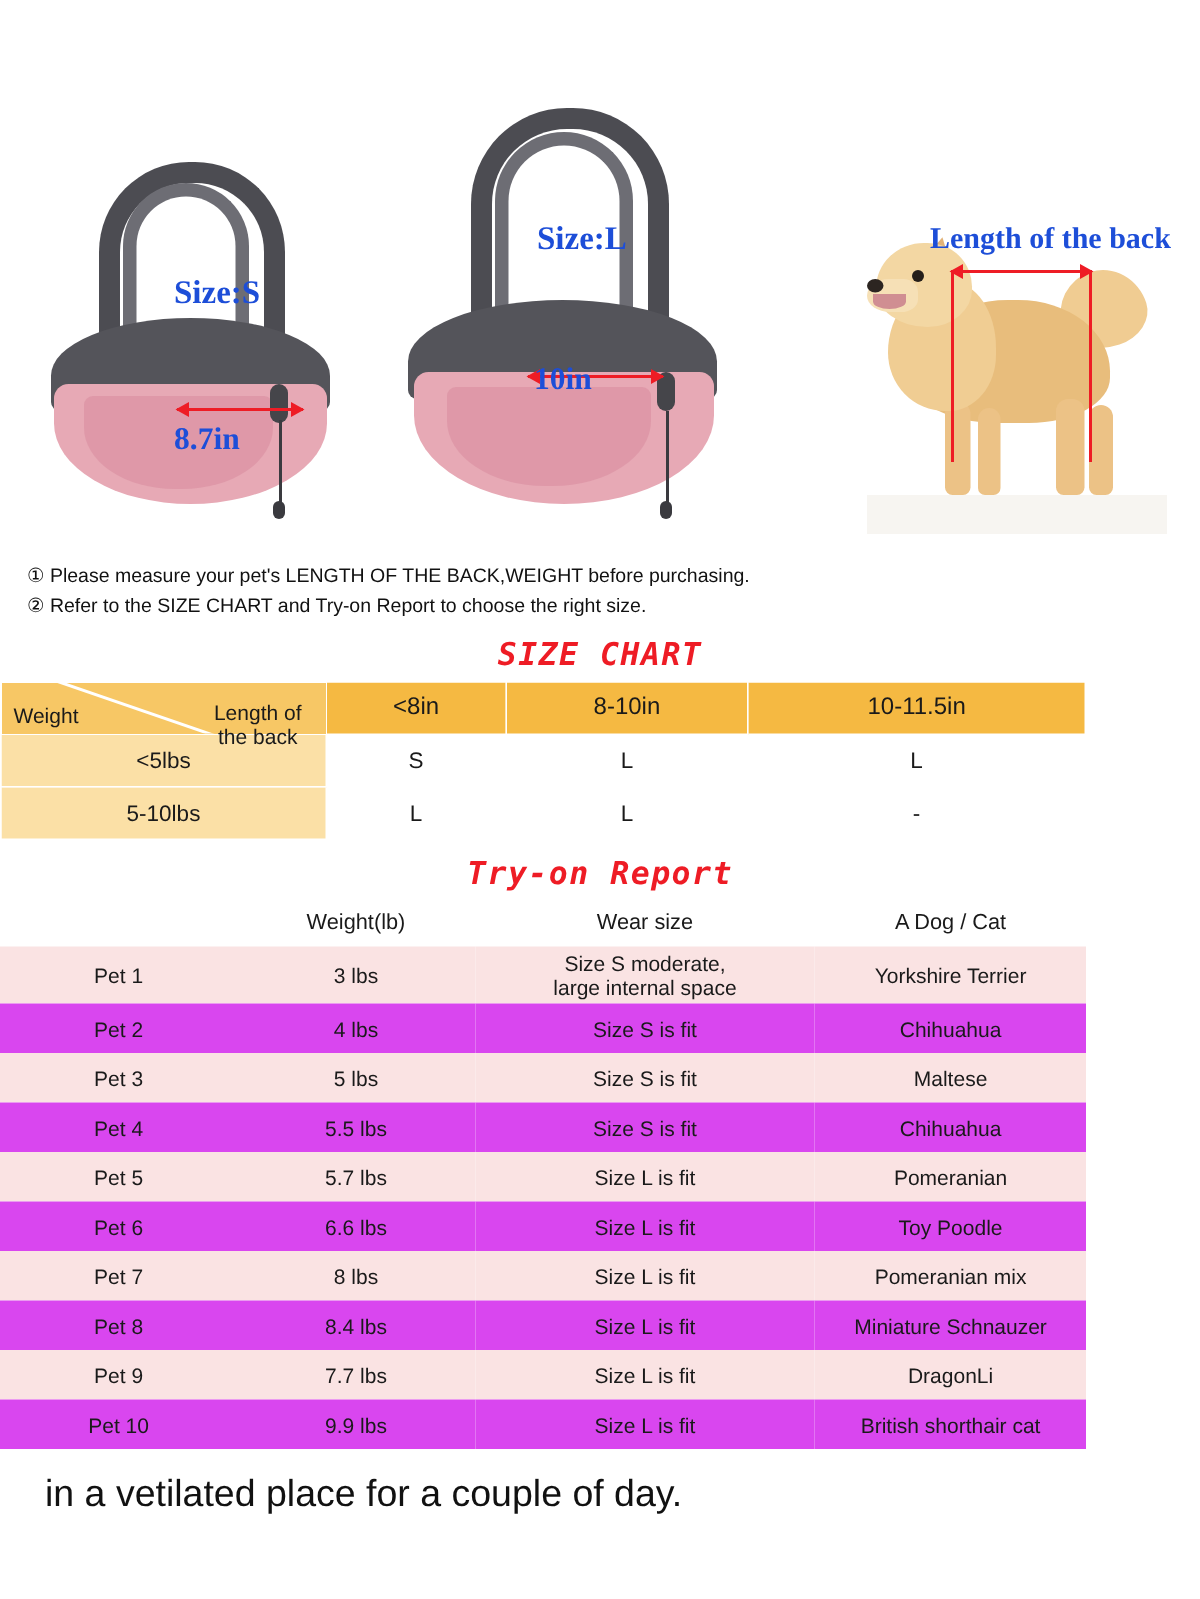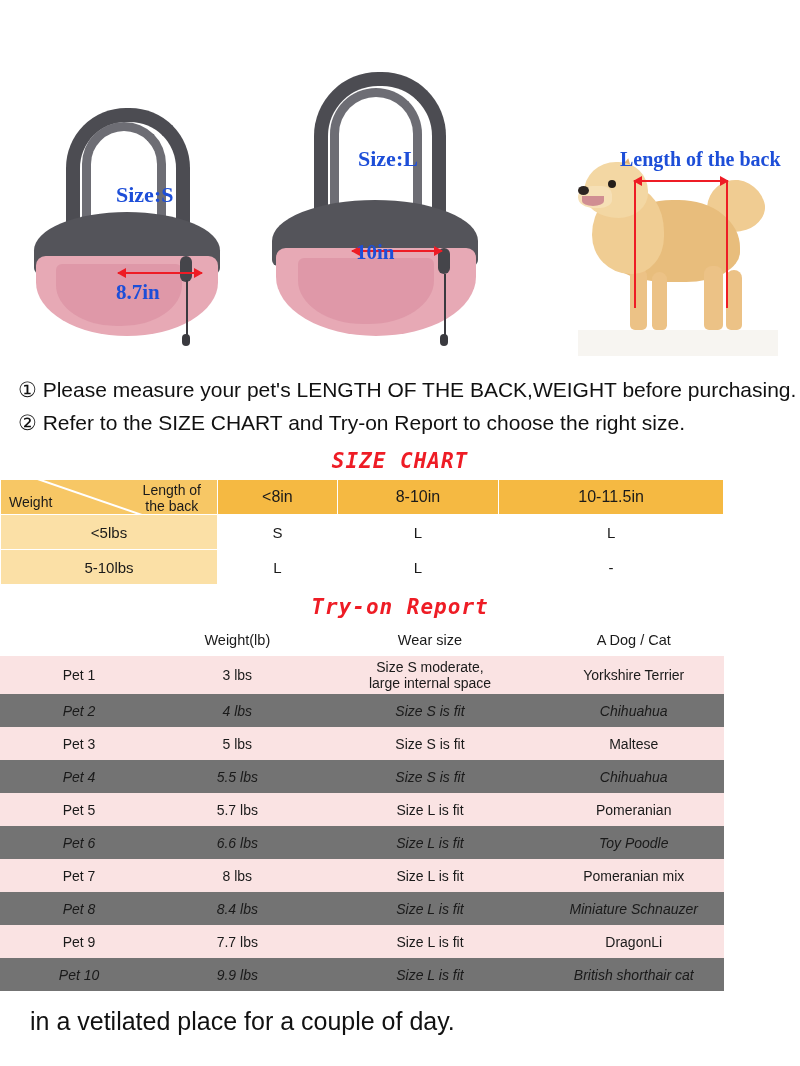--- a/index.html
+++ b/index.html
@@ -216,21 +216,21 @@
   }
   .tick {
     position: absolute;
     width: 2px;
     background: #ee1c25;
   }
 
   
   .instructions {
     margin: 6px 0 0 18px;
-    font-size: 21px;
+    font-size: 13px;
     line-height: 1.55;
     color: #111;
   }
 
   
   .section-title {
     text-align: center;
     color: #ee1c25;
     font-weight: bold;
     font-style: italic;
@@ -269,35 +269,35 @@
     left: -10px; top: -18px;
     width: 290px; height: 2px;
     background: #ffffff;
     transform: rotate(19deg);
     transform-origin: left center;
   }
   .sc-corner .lbl-weight {
     position: absolute; left: 8px; bottom: 4px; font-size: 14px;
   }
   .sc-corner .lbl-back {
-    position: absolute; right: 16px; top: 2px; font-size: 14px; line-height: 1.15; text-align: center;
+    position: absolute; right: 16px; top: 12px; font-size: 14px; line-height: 1.15; text-align: center;
   }
   .sc-rowlabel { background: #fbe0a6; font-size: 15px; }
   .sc-cell { background: #ffffff; }
 
   
   .tryon td {
     text-align: center;
     font-size: 14px;
     height: 27px;
     padding: 3px 4px;
     border: none;
   }
   .tryon tr.odd td { background: #fae3e3; }
-  .tryon tr.even td { background: #737373; font-style: italic; }
+  .tryon tr.even td { background: #d946ef; }
   .tryon tr.thead td { background: #ffffff; font-size: 14.5px; }
   .col-pet  { width: 180px; }
   .col-wt   { width: 170px; }
   .col-wear { width: 255px; }
   .col-dog  { width: 195px; }
   .two-line { line-height: 1.15; }
 
   
   .tip {
     margin: 14px 24px 0 30px;

